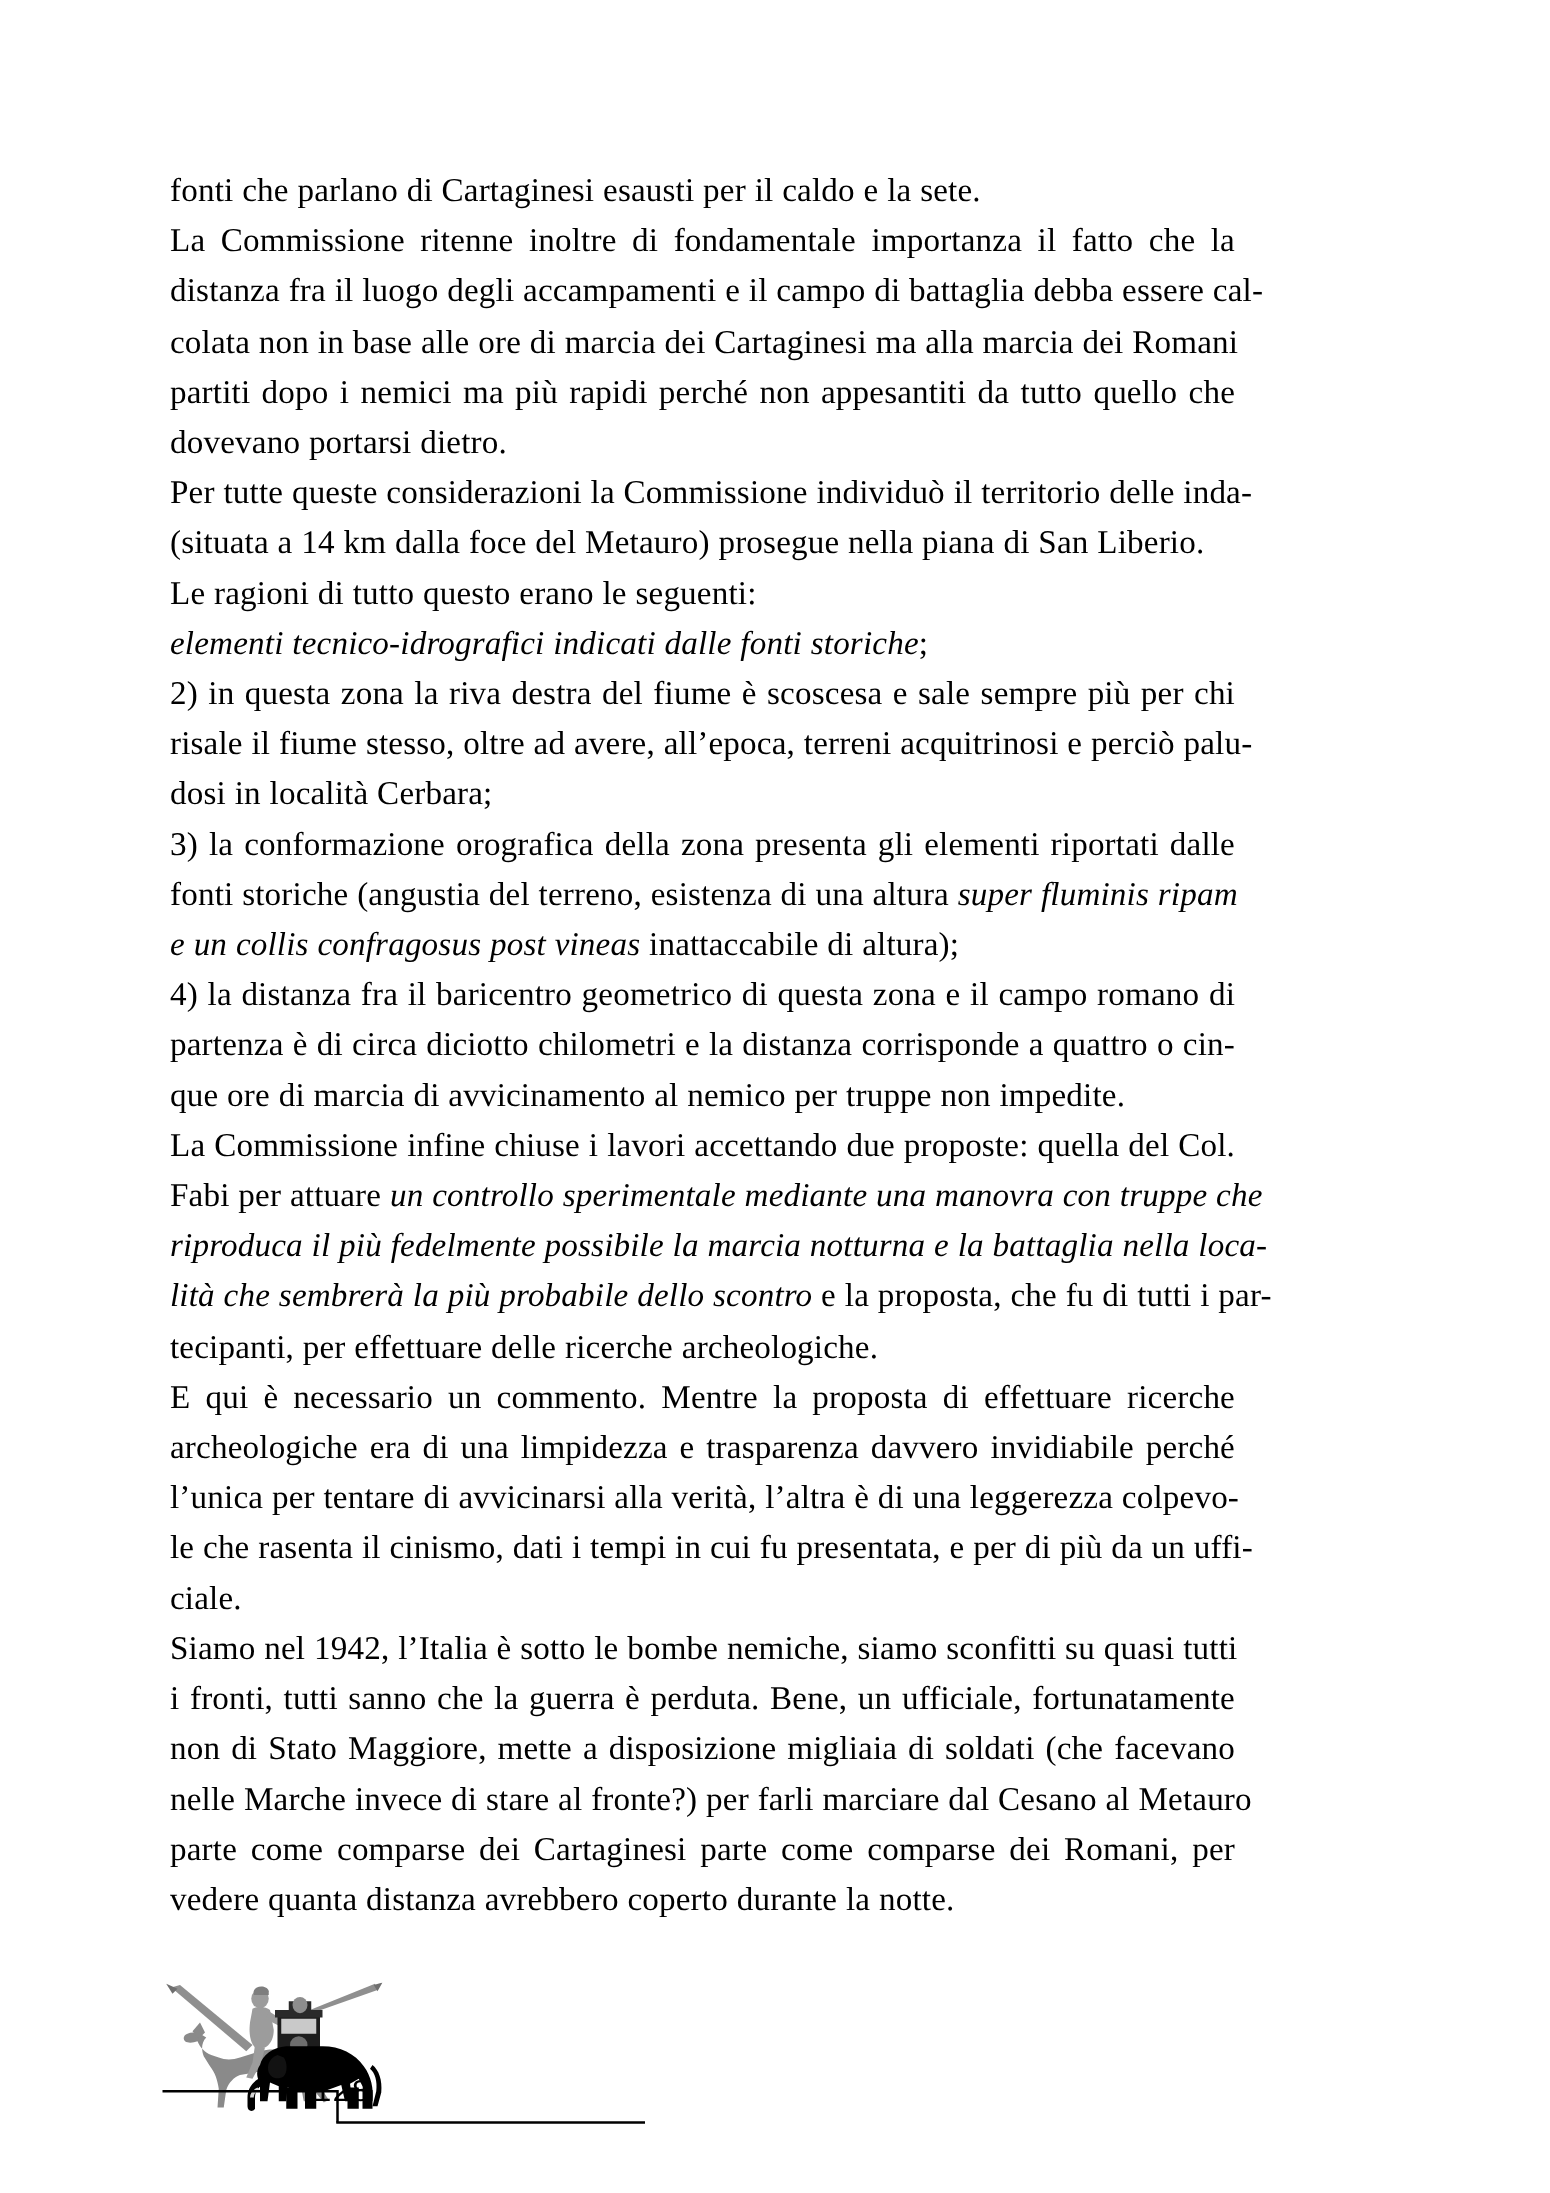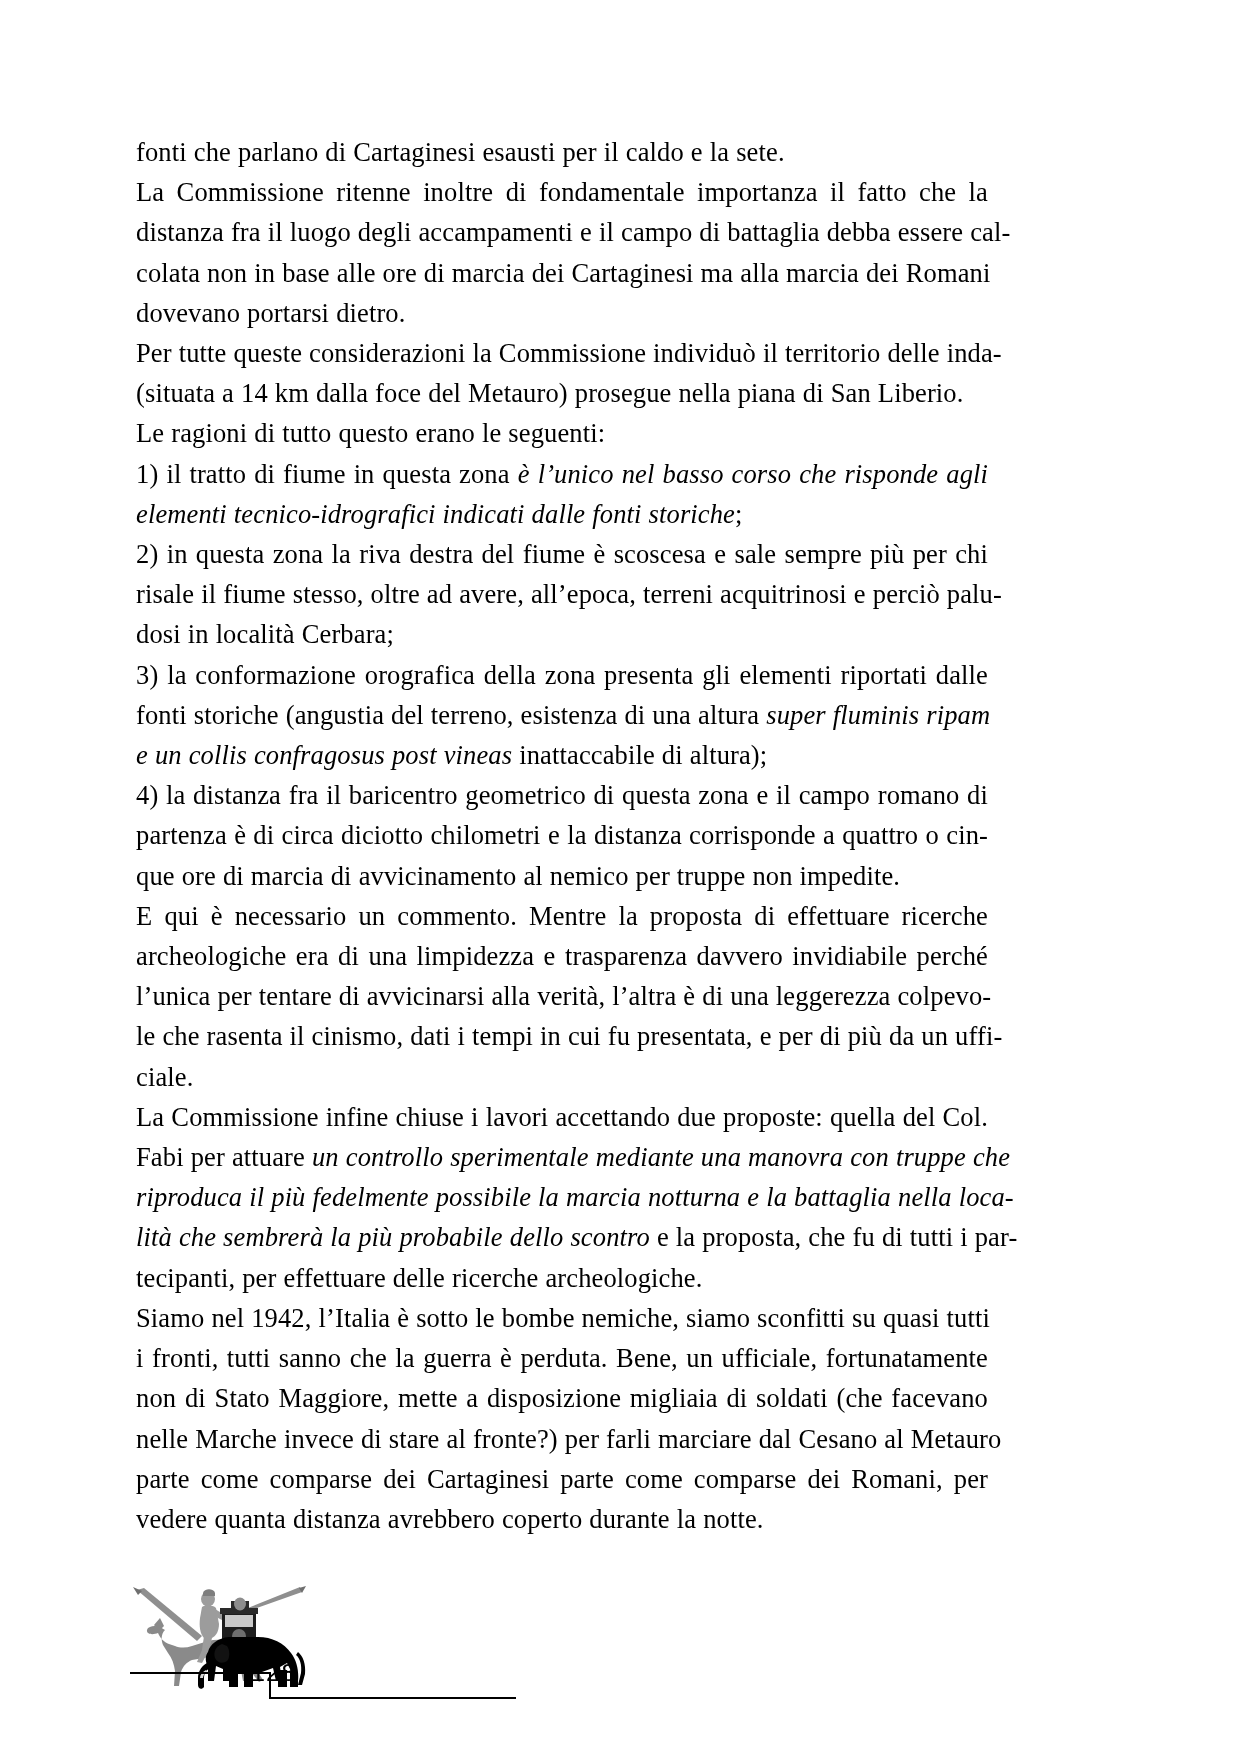--- a/index.html
+++ b/index.html
@@ -117,61 +117,61 @@
 <div class="page">
 
   <div class="text-column">
       <p class="para">
         <span class="ln flush"><span>fonti che parlano di Cartaginesi esausti per il caldo e la sete.</span></span>
       </p>
       <p class="para">
         <span class="ln"><span>La Commissione ritenne inoltre di fondamentale importanza il fatto che la</span></span>
         <span class="ln"><span>distanza fra il luogo degli accampamenti e il campo di battaglia debba essere cal-</span></span>
         <span class="ln"><span>colata non in base alle ore di marcia dei Cartaginesi ma alla marcia dei Romani</span></span>
+        <span class="ln"><span>partiti dopo i nemici ma più rapidi perché non appesantiti da tutto quello che</span></span>
         <span class="ln flush"><span>dovevano portarsi dietro.</span></span>
       </p>
       <p class="para">
         <span class="ln"><span>Per tutte queste considerazioni la Commissione individuò il territorio delle inda-</span></span>
         <span class="ln flush"><span>(situata a 14 km dalla foce del Metauro) prosegue nella piana di San Liberio.</span></span>
       </p>
       <p class="para">
         <span class="ln flush"><span>Le ragioni di tutto questo erano le seguenti:</span></span>
       </p>
       <p class="para">
-        <span class="ln"><span>1) il tratto di fiume in questa zona </span><span class="it">è l’unico nel basso corso che risponde agli</span></span>
         <span class="ln flush"><span class="it">elementi tecnico-idrografici indicati dalle fonti storiche</span><span>;</span></span>
       </p>
       <p class="para">
         <span class="ln"><span>2) in questa zona la riva destra del fiume è scoscesa e sale sempre più per chi</span></span>
         <span class="ln"><span>risale il fiume stesso, oltre ad avere, all’epoca, terreni acquitrinosi e perciò palu-</span></span>
         <span class="ln flush"><span>dosi in località Cerbara;</span></span>
       </p>
       <p class="para">
         <span class="ln"><span>3) la conformazione orografica della zona presenta gli elementi riportati dalle</span></span>
         <span class="ln"><span>fonti storiche (angustia del terreno, esistenza di una altura </span><span class="it">super fluminis ripam</span></span>
         <span class="ln flush"><span class="it">e un collis confragosus post vineas</span><span> inattaccabile di altura);</span></span>
       </p>
       <p class="para">
         <span class="ln"><span>4) la distanza fra il baricentro geometrico di questa zona e il campo romano di</span></span>
         <span class="ln"><span>partenza è di circa diciotto chilometri e la distanza corrisponde a quattro o cin-</span></span>
         <span class="ln flush"><span>que ore di marcia di avvicinamento al nemico per truppe non impedite.</span></span>
+      </p>
+      <p class="para">
+        <span class="ln"><span>La Commissione infine chiuse i lavori accettando due proposte: quella del Col.</span></span>
+        <span class="ln"><span>Fabi per attuare </span><span class="it">un controllo sperimentale mediante una manovra con truppe che</span></span>
+        <span class="ln"><span class="it">riproduca il più fedelmente possibile la marcia notturna e la battaglia nella loca-</span></span>
+        <span class="ln"><span class="it">lità che sembrerà la più probabile dello scontro</span><span> e la proposta, che fu di tutti i par-</span></span>
+        <span class="ln flush"><span>tecipanti, per effettuare delle ricerche archeologiche.</span></span>
       </p>
       <p class="para">
         <span class="ln"><span>E qui è necessario un commento. Mentre la proposta di effettuare ricerche</span></span>
         <span class="ln"><span>archeologiche era di una limpidezza e trasparenza davvero invidiabile perché</span></span>
         <span class="ln"><span>l’unica per tentare di avvicinarsi alla verità, l’altra è di una leggerezza colpevo-</span></span>
         <span class="ln"><span>le che rasenta il cinismo, dati i tempi in cui fu presentata, e per di più da un uffi-</span></span>
         <span class="ln flush"><span>ciale.</span></span>
-      </p>
-      <p class="para">
-        <span class="ln"><span>La Commissione infine chiuse i lavori accettando due proposte: quella del Col.</span></span>
-        <span class="ln"><span>Fabi per attuare </span><span class="it">un controllo sperimentale mediante una manovra con truppe che</span></span>
-        <span class="ln"><span class="it">riproduca il più fedelmente possibile la marcia notturna e la battaglia nella loca-</span></span>
-        <span class="ln"><span class="it">lità che sembrerà la più probabile dello scontro</span><span> e la proposta, che fu di tutti i par-</span></span>
-        <span class="ln flush"><span>tecipanti, per effettuare delle ricerche archeologiche.</span></span>
       </p>
       <p class="para">
         <span class="ln"><span>Siamo nel 1942, l’Italia è sotto le bombe nemiche, siamo sconfitti su quasi tutti</span></span>
         <span class="ln"><span>i fronti, tutti sanno che la guerra è perduta. Bene, un ufficiale, fortunatamente</span></span>
         <span class="ln"><span>non di Stato Maggiore, mette a disposizione migliaia di soldati (che facevano</span></span>
         <span class="ln"><span>nelle Marche invece di stare al fronte?) per farli marciare dal Cesano al Metauro</span></span>
         <span class="ln"><span>parte come comparse dei Cartaginesi parte come comparse dei Romani, per</span></span>
         <span class="ln flush"><span>vedere quanta distanza avrebbero coperto durante la notte.</span></span>
       </p>
     </div>

